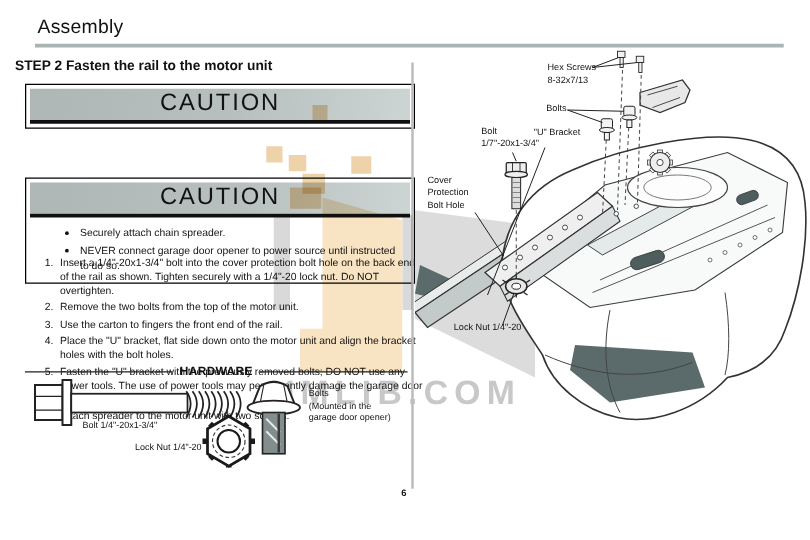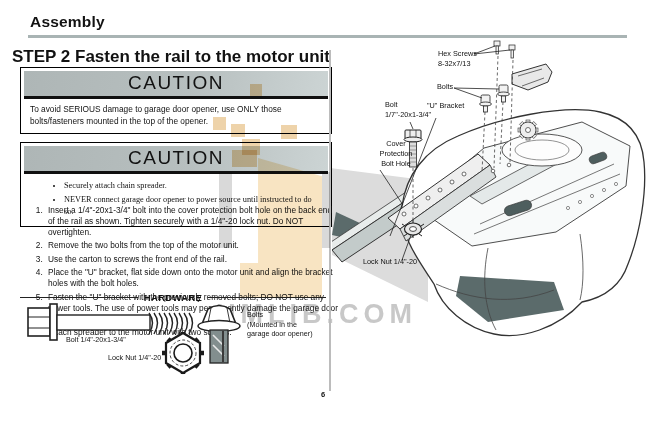--- a/index.html
+++ b/index.html
@@ -1,32 +1,32 @@
 <!DOCTYPE html>
 <html><head>
 <meta charset="utf-8">
 <style>
   html,body{margin:0;padding:0;background:#fff;}
   .page{position:relative;width:648px;height:432px;background:#fff;overflow:hidden;
         font-family:"Liberation Sans",sans-serif;color:#121212;}
   .abs{position:absolute;}
 
   
-  .title{left:30px;top:13px;font-size:15.5px;font-weight:bold;letter-spacing:.2px;z-index:2;}
+  .title{left:30px;top:13px;font-size:15.5px;font-weight:normal;letter-spacing:.2px;z-index:2;}
   .title-rule{left:28px;top:35px;width:599px;height:3px;background:#a9b4b4;z-index:2;}
-  .step-heading{left:12px;top:47px;font-size:17px;font-weight:bold;z-index:2;}
+  .step-heading{left:12px;top:47px;font-size:11px;font-weight:bold;z-index:2;}
 
   
   .caution{left:20px;width:304px;border:1.5px solid #000;background:#fff;padding:3px;z-index:2;}
   .caution-band{background:linear-gradient(100deg,#aeb6b6 0%,#b7bfbf 55%,#ccd4d4 100%);
                 border-bottom:3px solid #101010;text-align:center;font-weight:normal;
                 font-size:19px;letter-spacing:1.5px;padding:1px 0 2px;}
   .caution-body{font-size:8.3px;line-height:1.45;padding:4px 6px 3px;}
   .caution-bullets{margin:2px 0 1px;padding-left:34px;}
-  .caution-bullets li{margin-bottom:2px;font-family:Liberation Serif, serif;}
+  .caution-bullets li{margin-bottom:2px;}
 
   
   .instructions{left:30px;top:205px;width:294px;margin:0;padding-left:15px;
                 font-size:8.3px;line-height:1.32;z-index:2;}
   .instructions li{margin-bottom:2.5px;padding-left:3px;}
 
   
   .hw-header{left:20px;top:292px;width:306px;display:flex;align-items:center;gap:6px;z-index:2;}
   .hw-header .rule{flex:1;height:0;border-top:1.5px solid #222;}
   .hw-header .word{font-size:9.5px;font-weight:bold;letter-spacing:.3px;}
@@ -61,37 +61,36 @@
 
   <div class="abs wm wm-under wm-graypoly"></div>
   <div class="abs wm wm-text">UMLIB.COM</div>
 
   <div class="abs title">Assembly</div>
   <div class="abs title-rule"></div>
   <div class="abs step-heading">STEP 2 Fasten the rail to the motor unit</div>
 
   <div class="abs caution" style="top:67px">
     <div class="caution-band">CAUTION</div>
-    <div class="caution-body">To avoid SERIOUS damage to garage door opener, use ONLY those bolts/fasteners mounted in the top of the opener.</div>
   </div>
 
   <div class="abs caution" style="top:142px">
     <div class="caution-band">CAUTION</div>
     <div class="caution-body">
       <ul class="caution-bullets">
         <li>Securely attach chain spreader.</li>
         <li>NEVER connect garage door opener to power source until instructed to do so.</li>
       </ul>
     </div>
   </div>
 
   <ol class="abs instructions">
     <li>Insert a 1/4"-20x1-3/4" bolt into the cover protection bolt hole on the back end of the rail as shown. Tighten securely with a 1/4"-20 lock nut. Do NOT overtighten.</li>
     <li>Remove the two bolts from the top of the motor unit.</li>
-    <li>Use the carton to screws the front end of the rail.</li>
+    <li>Use the carton to fingers the front end of the rail.</li>
     <li>Place the "U" bracket, flat side down onto the motor unit and align the bracket holes with the bolt holes.</li>
     <li>Fasten the "U" bracket with the previously removed bolts; DO NOT use any power tools. The use of power tools may permanently damage the garage door opener.</li>
     <li>Attach spreader to the motor unit with two screws.</li>
   </ol>
 
   <div class="abs hw-header">
     <div class="rule"></div>
     <div class="word">HARDWARE</div>
     <div class="rule"></div>
   </div>
@@ -269,21 +268,21 @@
         <path d="M48,132 L71,167"></path>
         <path d="M70,222 L79,197"></path>
       </g>
     </svg>
     <div class="dg-label" style="left:106px;top:11px">Hex Screws
 8-32x7/13</div>
     <div class="dg-label" style="left:105px;top:44px">Bolts</div>
     <div class="dg-label" style="left:53px;top:62px">Bolt
 1/7"-20x1-3/4"</div>
     <div class="dg-label" style="left:95px;top:63px">"U" Bracket</div>
-    <div class="dg-label" style="left:42px;top:101px;width:44px;text-align:center">Cover
+    <div class="dg-label" style="left:10px;top:101px;width:44px;text-align:left">Cover
 Protection
 Bolt Hole</div>
     <div class="dg-label" style="left:31px;top:219px">Lock Nut 1/4"-20</div>
   </div>
 
   <div class="abs wm wm-over wm-sq" style="left:250px;top:84px;width:12px;height:12px"></div>
   <div class="abs wm wm-over wm-sq" style="left:213px;top:117px;width:13px;height:13px"></div>
   <div class="abs wm wm-over wm-sq" style="left:231px;top:124px;width:14px;height:13px"></div>
   <div class="abs wm wm-over wm-sq" style="left:242px;top:139px;width:18px;height:16px"></div>
   <div class="abs wm wm-over wm-sq" style="left:232px;top:150px;width:25px;height:17px"></div>

